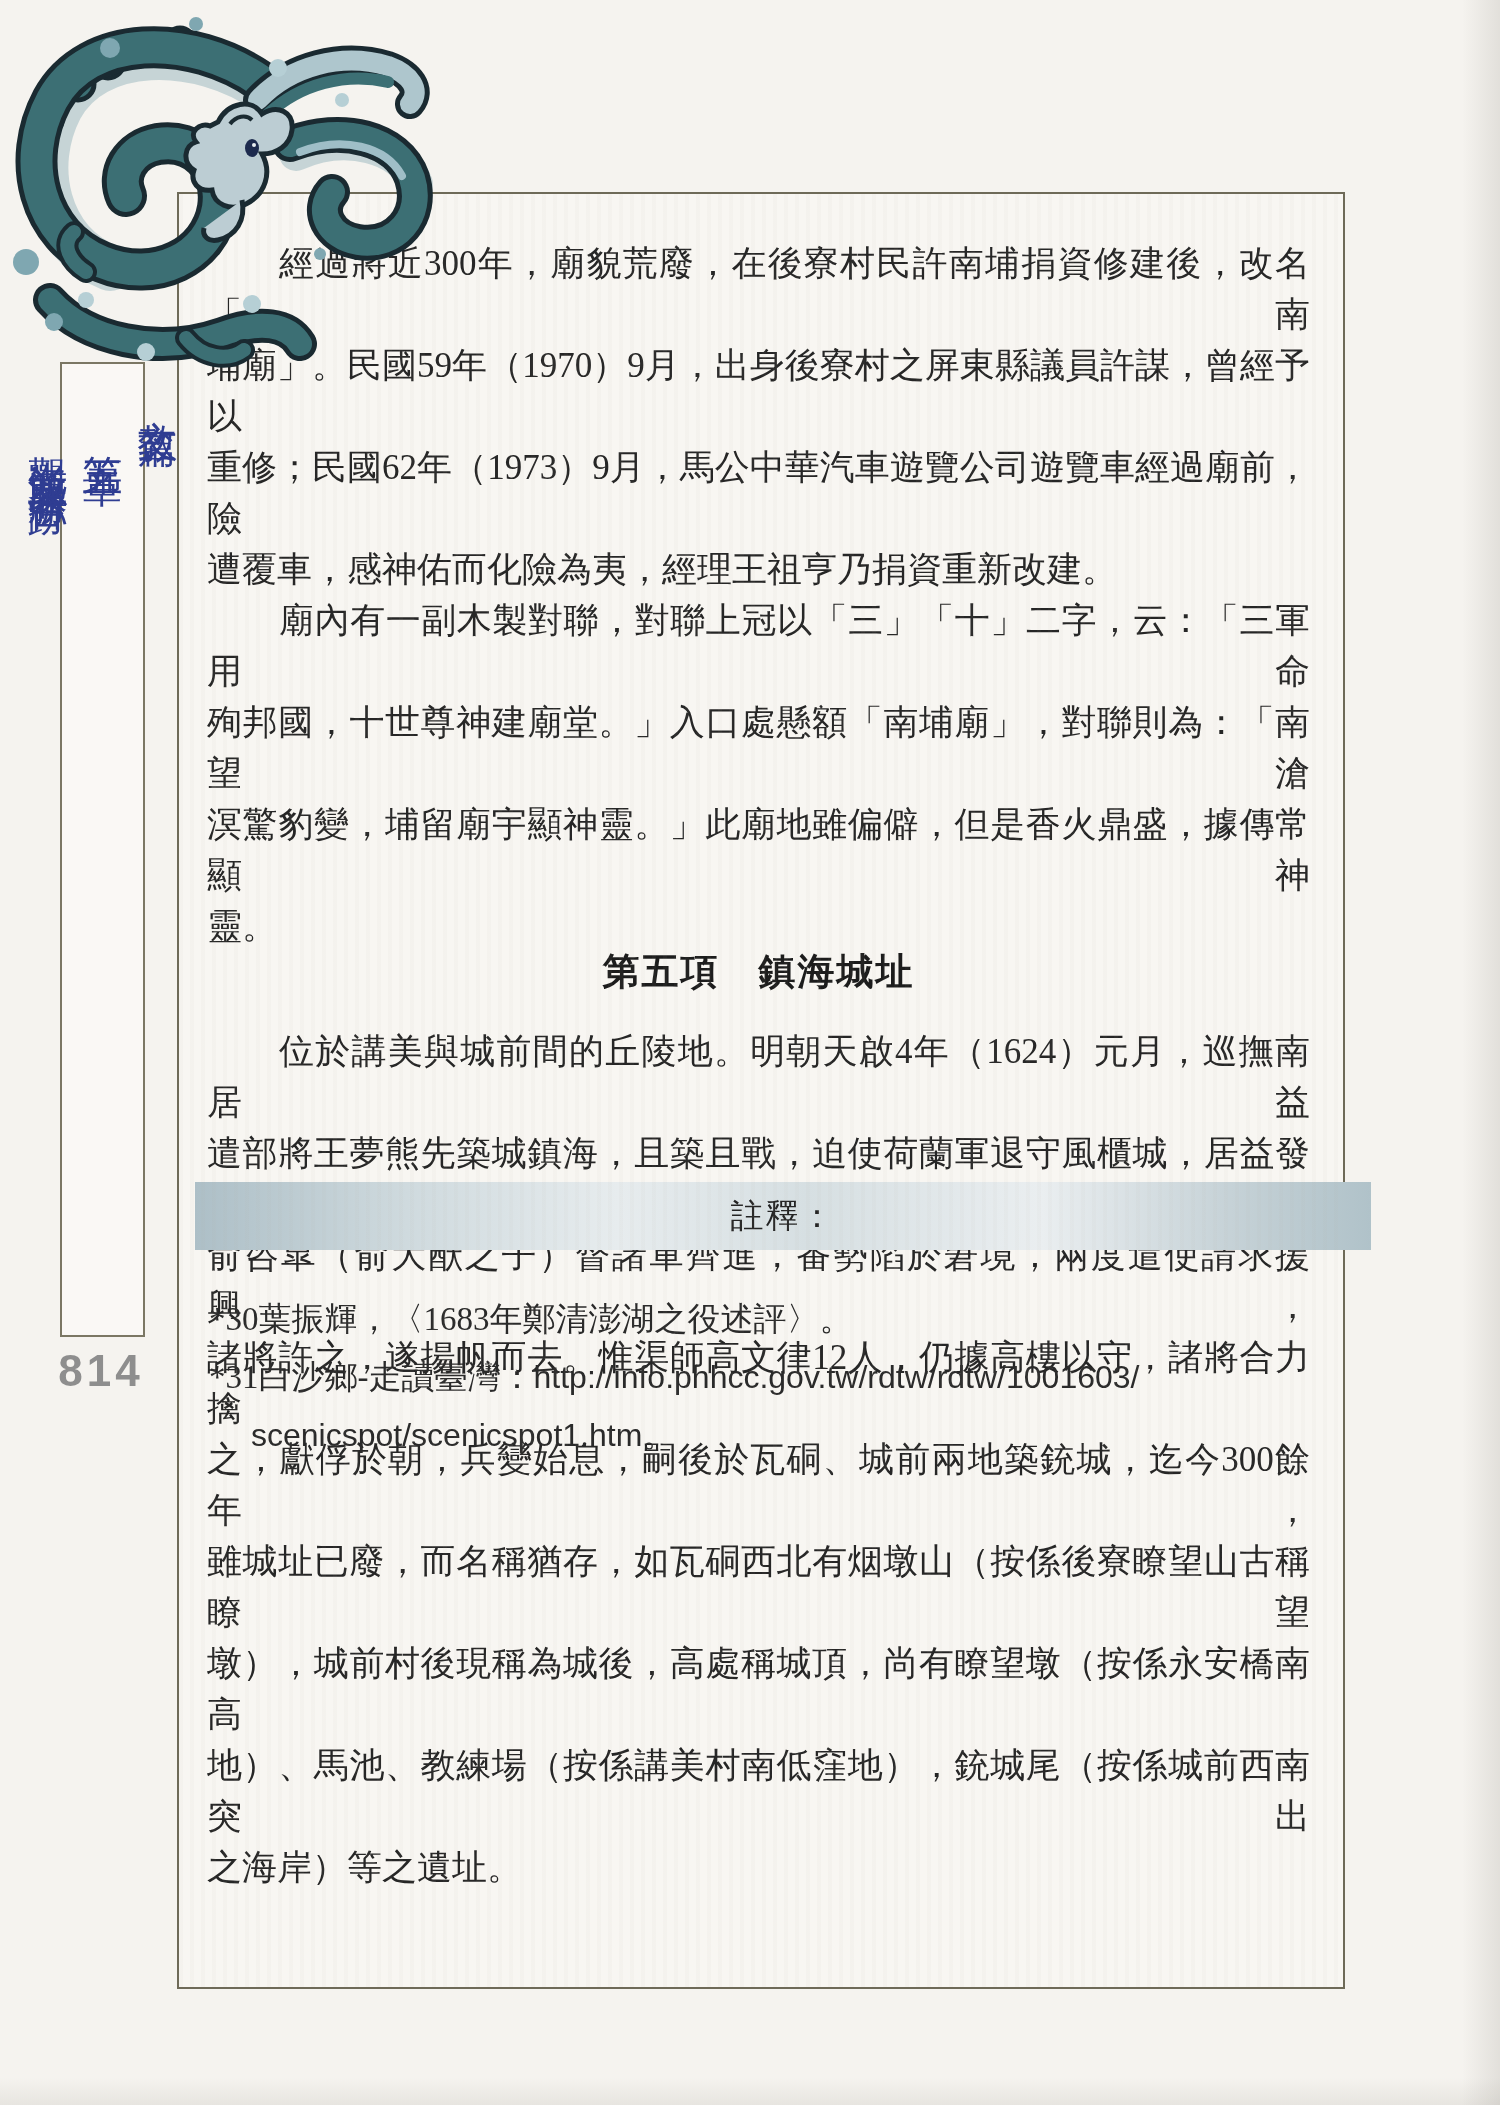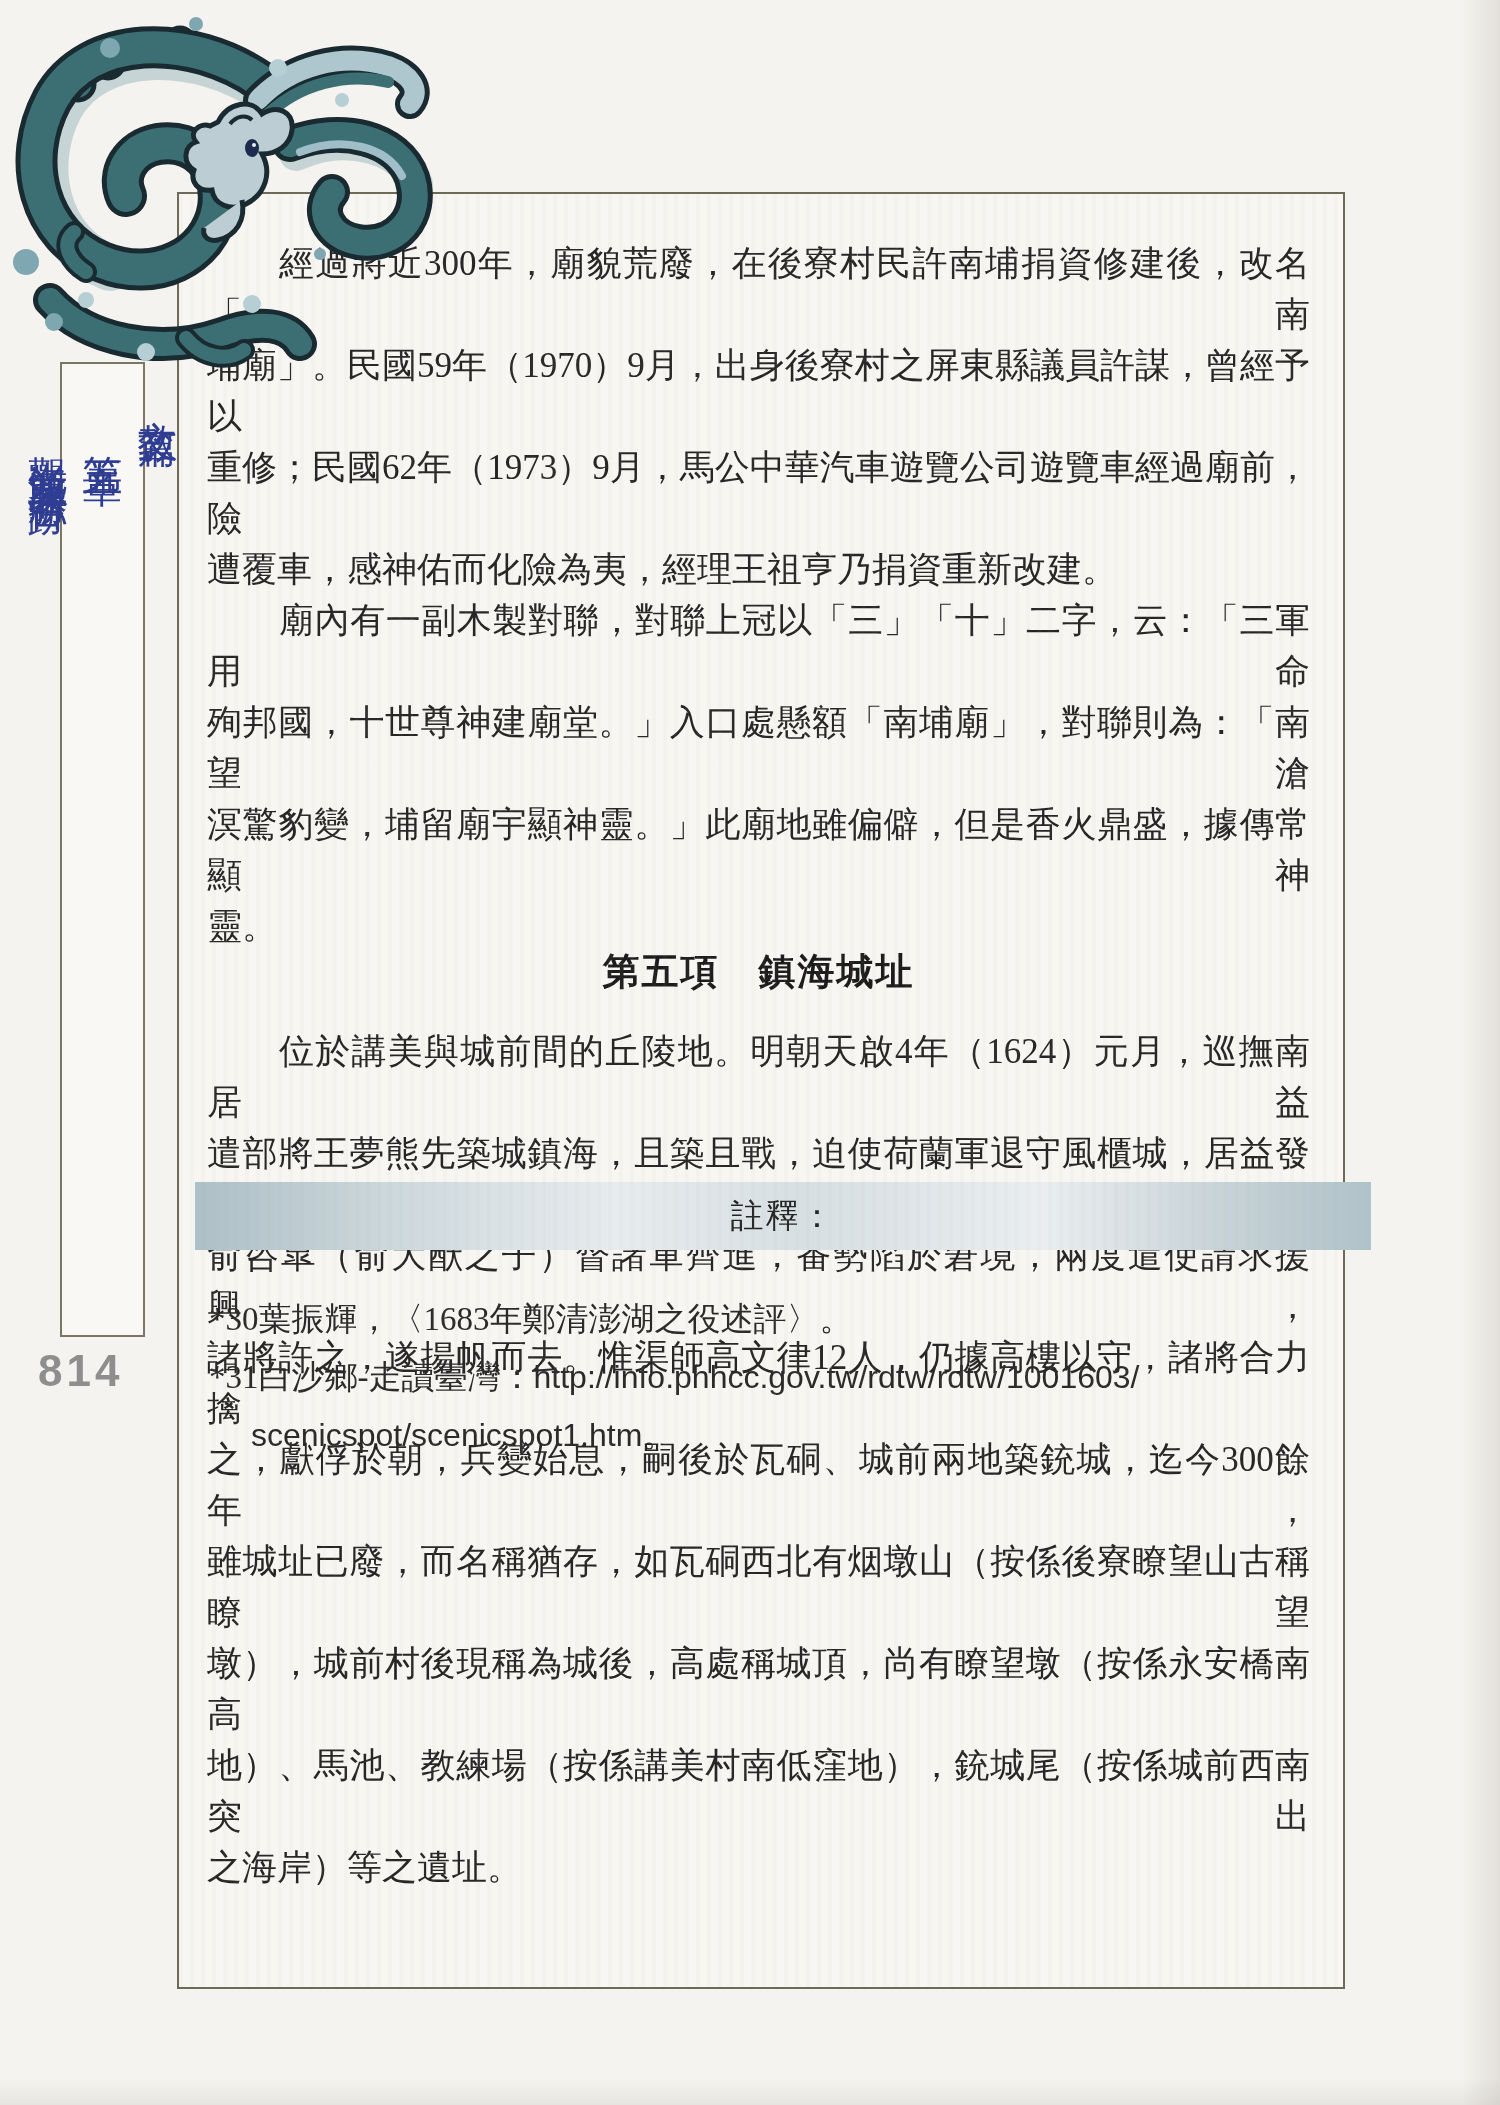--- a/index.html
+++ b/index.html
@@ -53,21 +53,21 @@
     box-sizing:border-box;border:2px solid #7b7764;background:#faf8f5;
     display:flex;justify-content:center;padding-top:24px;
   }
   .sidebar-text{
     writing-mode:vertical-rl;text-orientation:upright;
     font-size:40px;letter-spacing:5px;color:#2f3d92;font-weight:500;
   }
   .sidebar-text .seg{display:block;}
   .sidebar-text .seg + .seg{margin-top:36px;}
   .page-num{
-    position:absolute;left:38px;top:1346px;width:126px;
+    position:absolute;left:38px;top:1346px;width:126px;text-align:center;
     font-family:"Liberation Sans","DejaVu Sans",sans-serif;font-weight:700;
     font-size:44px;color:#8e8e8e;letter-spacing:4px;
   }
   
   .ornament{position:absolute;left:-10px;top:4px;width:452px;height:382px;pointer-events:none;}
 </style>
 </head>
 <body>
 
 <div class="page">

